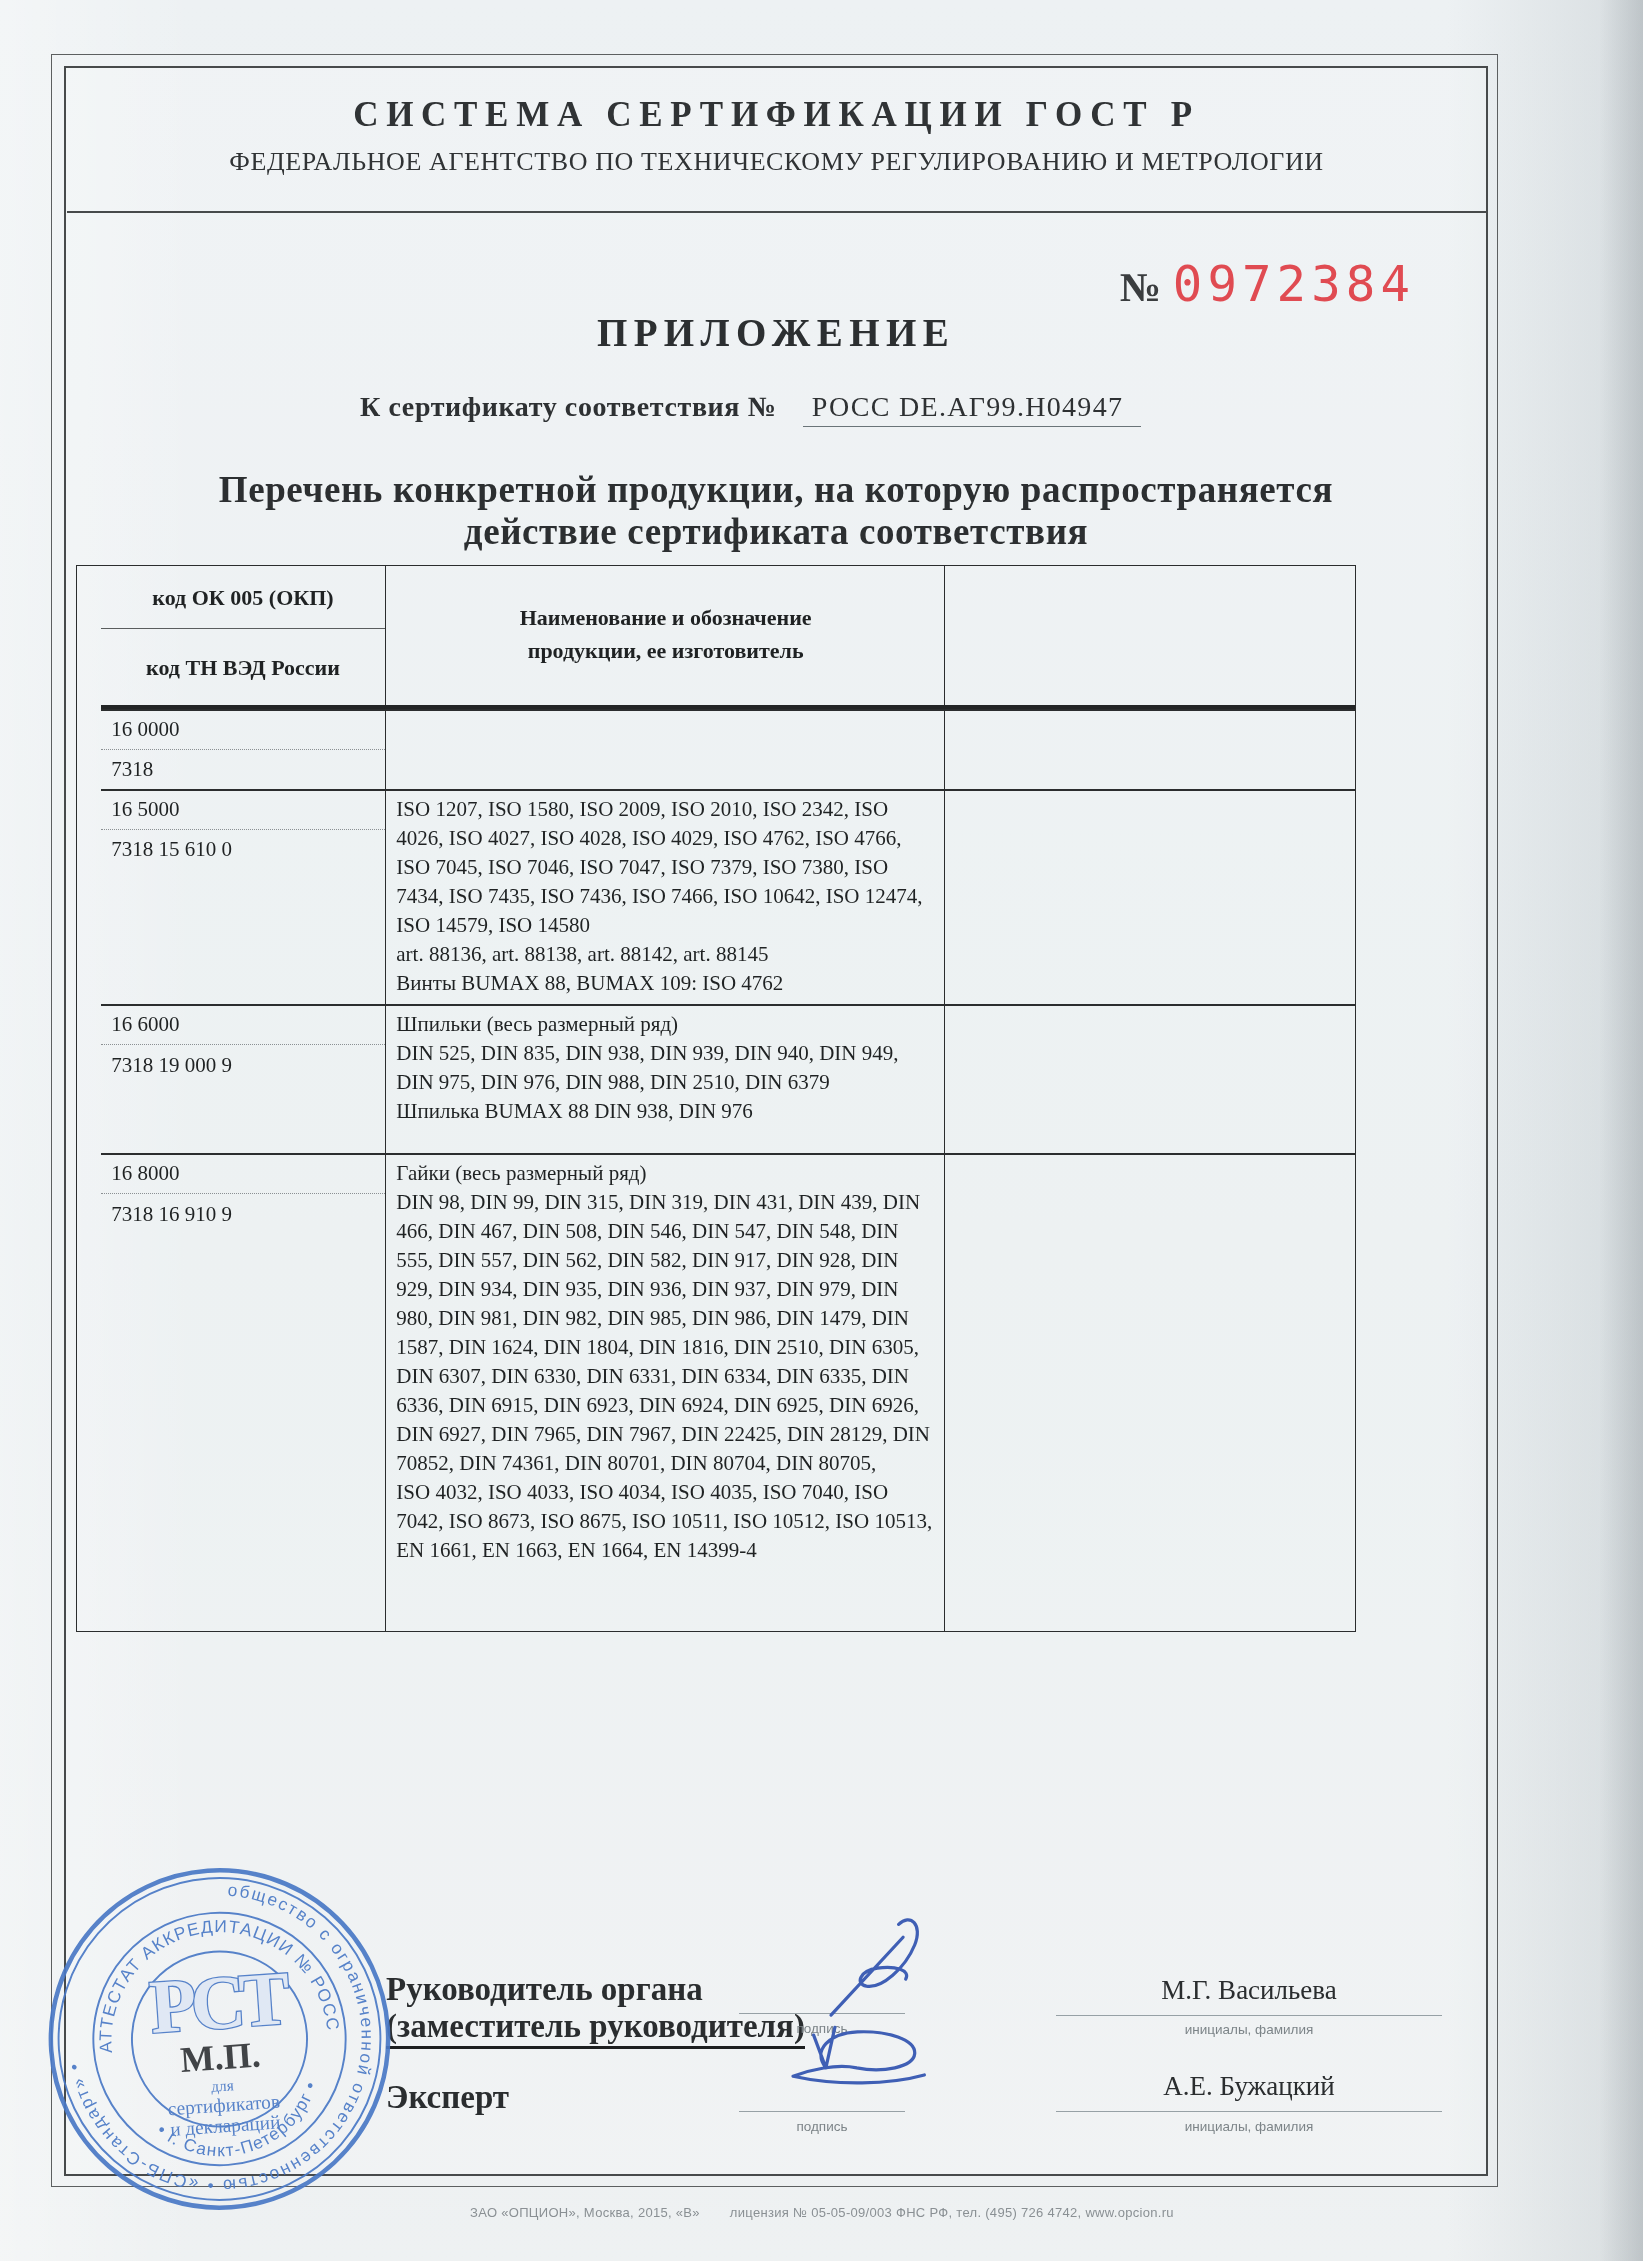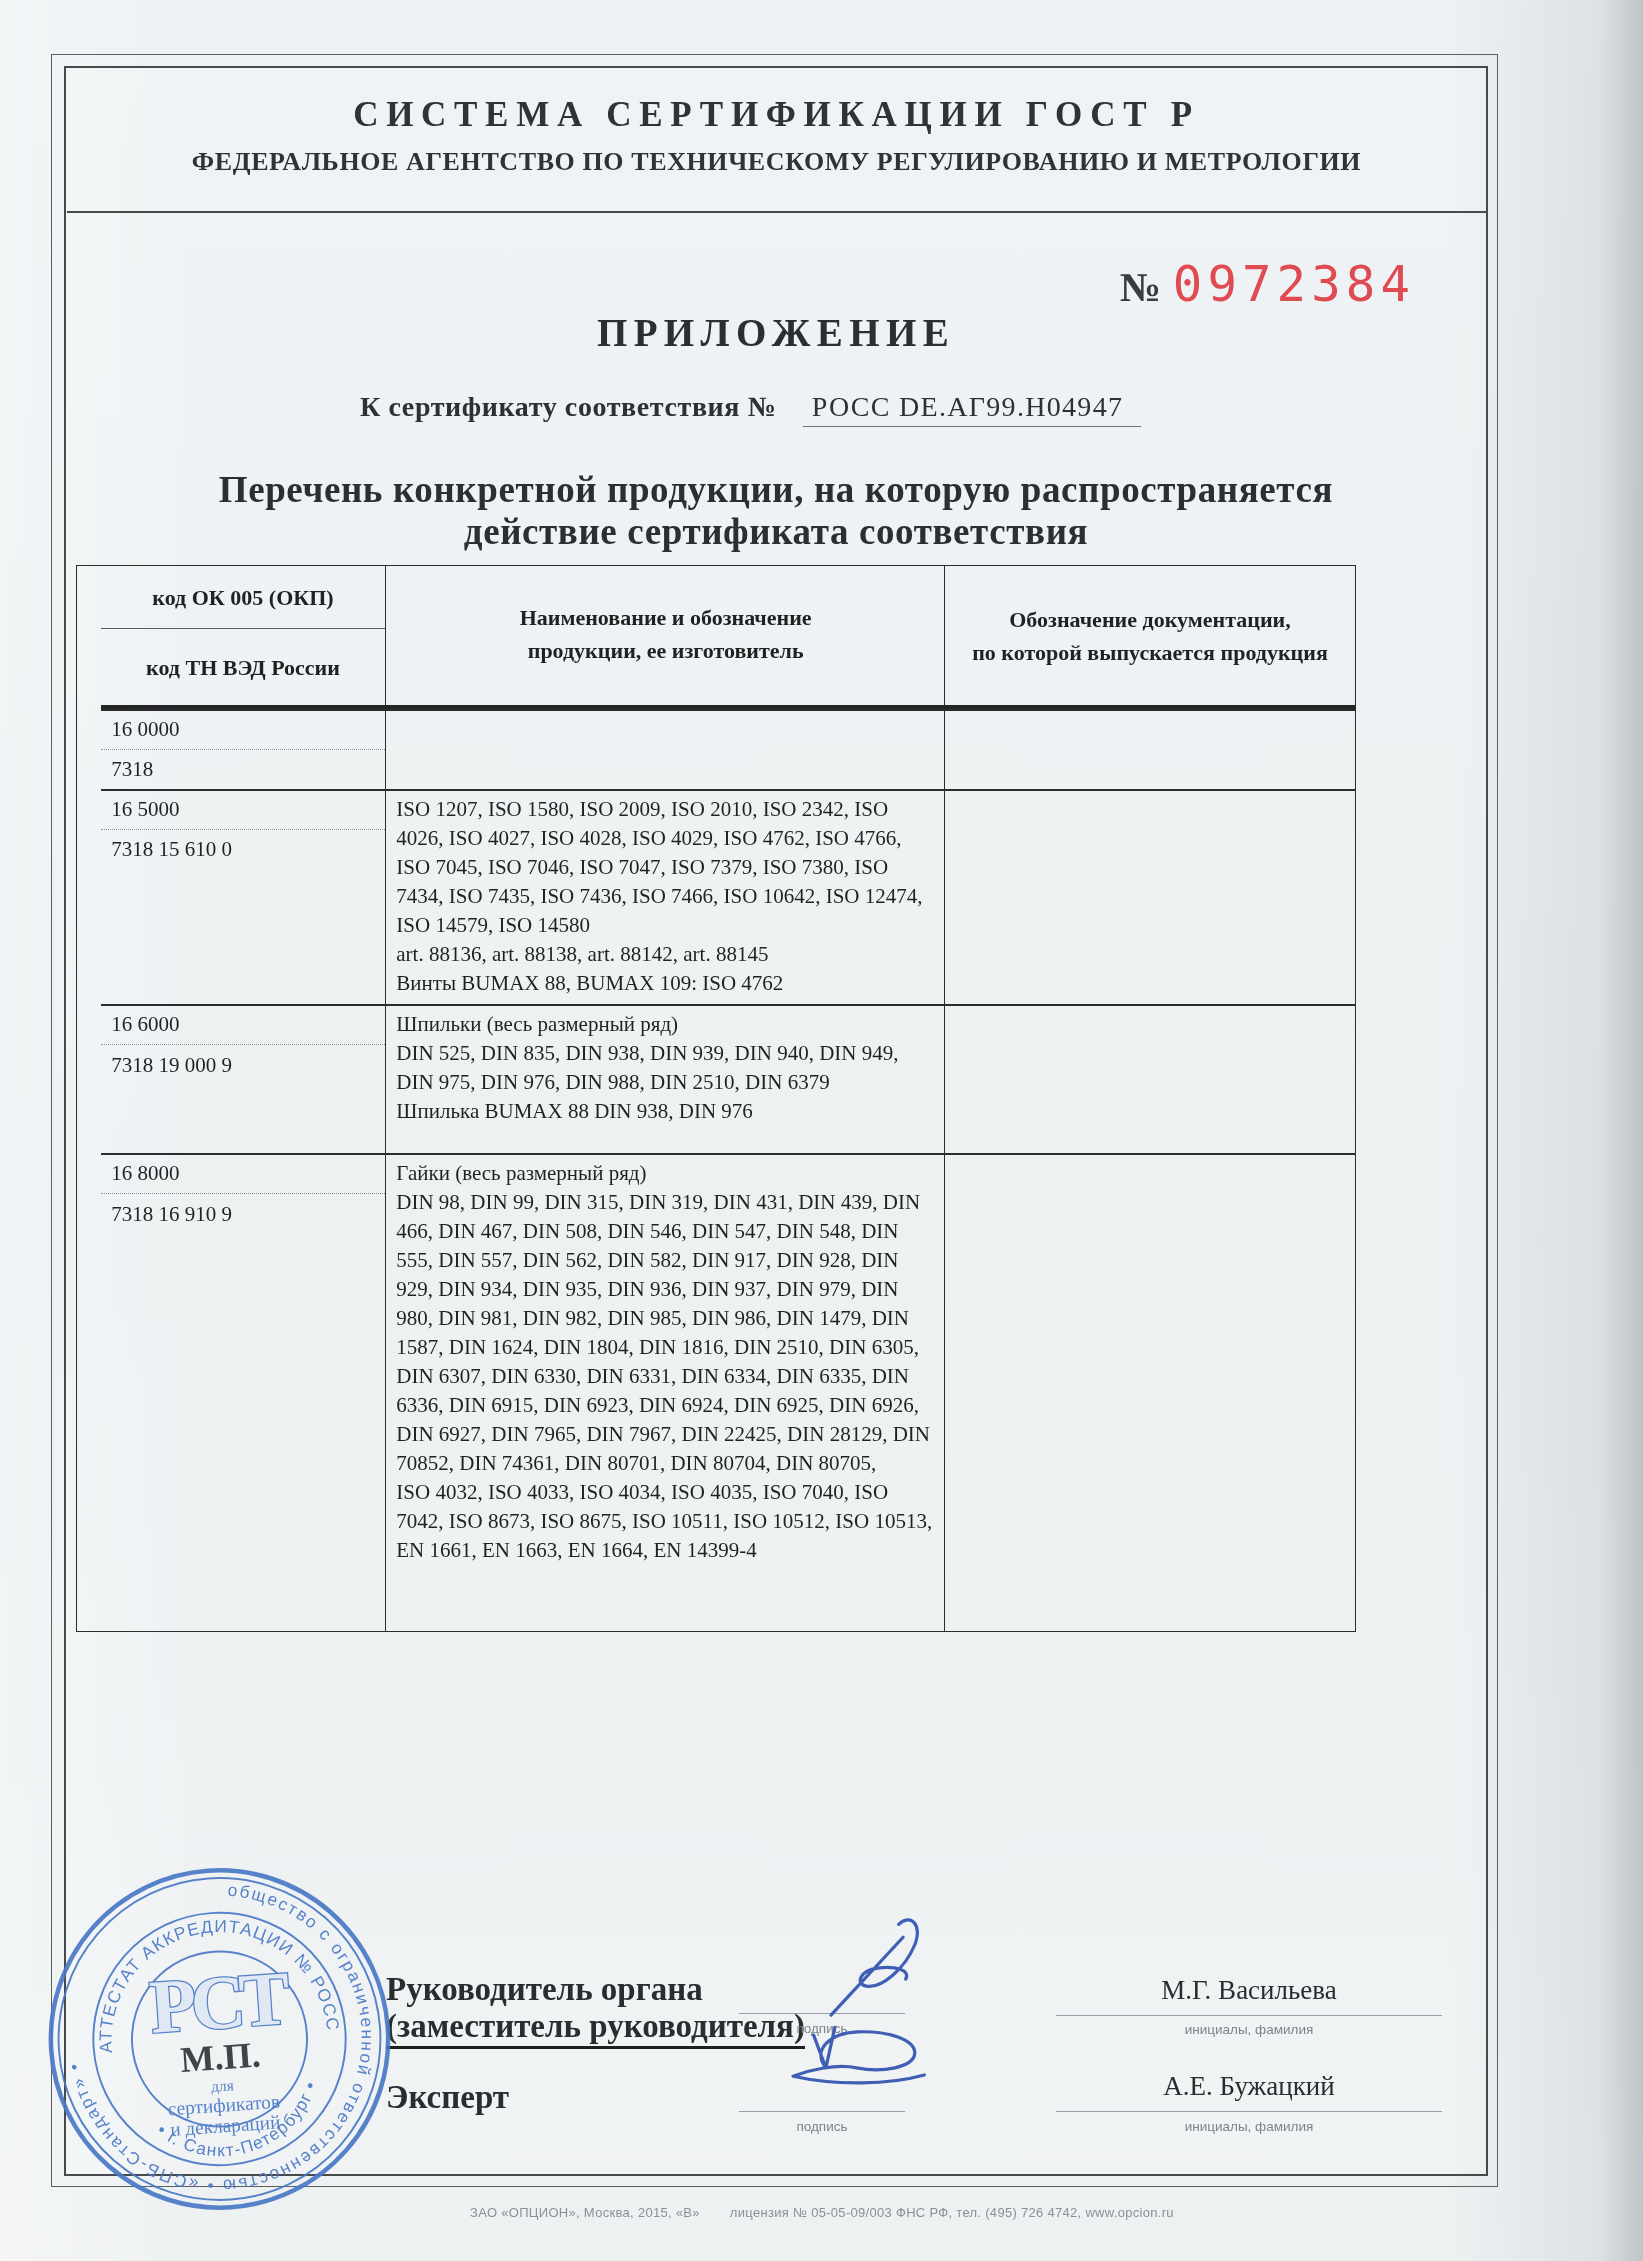--- a/index.html
+++ b/index.html
@@ -32,21 +32,21 @@
   }
   .header-band{
     position:absolute;left:67px;top:69px;width:1419px;height:144px;
     border-bottom:2.6px solid #474a4b;box-sizing:border-box;
     text-align:center;
   }
   .sys-line1{
     margin-top:26px;font-size:35px;font-weight:bold;letter-spacing:7.7px;color:#303335;
   }
   .sys-line2{
-    margin-top:11.6px;font-size:26px;font-weight:bold;letter-spacing:0.6px;color:#303335;
+    margin-top:11.6px;font-size:26px;font-weight:normal;letter-spacing:0.6px;color:#303335;
   }
   .blank-number{
     position:absolute;top:256px;right:229px;white-space:nowrap;
   }
   .blank-number .no-sign{font-size:41px;font-weight:bold;color:#3a3d3f;}
   .blank-number .no-digits{
     font-family:"DejaVu Sans Mono","DejaVu Sans",monospace;
     font-size:49px;color:#e04b52;letter-spacing:5.1px;margin-left:11.6px;
   }
   .doc-title{
@@ -140,24 +140,20 @@
 
   <div class="ptable">
     <div class="trow thead">
       <div class="c1">
         <div class="hc1a">код ОК 005 (ОКП)</div>
         <div class="hc1b">код ТН ВЭД России</div>
       </div>
       <div class="c2">
         <div>Наименование и обозначение</div>
         <div>продукции, ее изготовитель</div>
-      </div>
-      <div class="c3">
-        <div>Обозначение документации,</div>
-        <div>по которой выпускается продукция</div>
       </div>
     </div>
 
     <div class="trow r1">
       <div class="c1">
         <div class="okp">16 0000</div>
         <div class="tnved">7318</div>
       </div>
       <div class="c2"></div>
       <div class="c3"></div>

